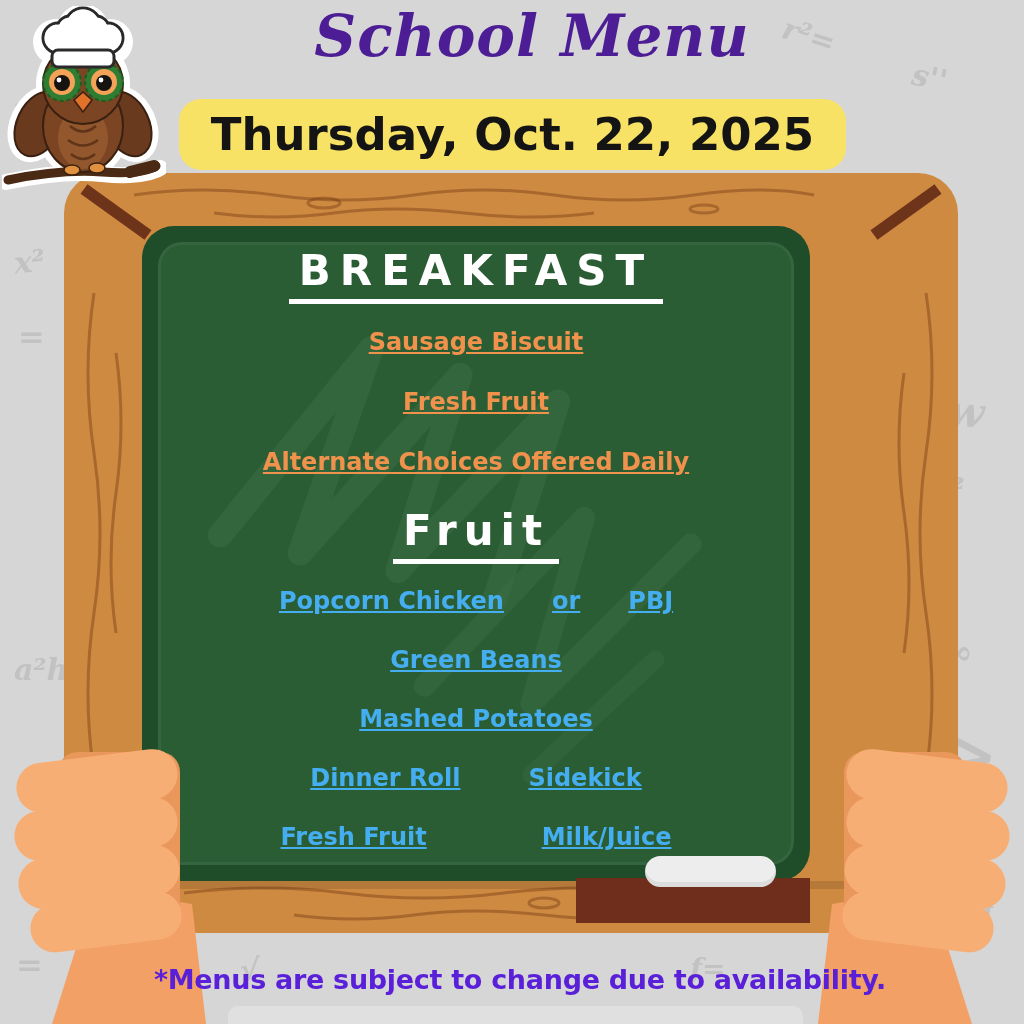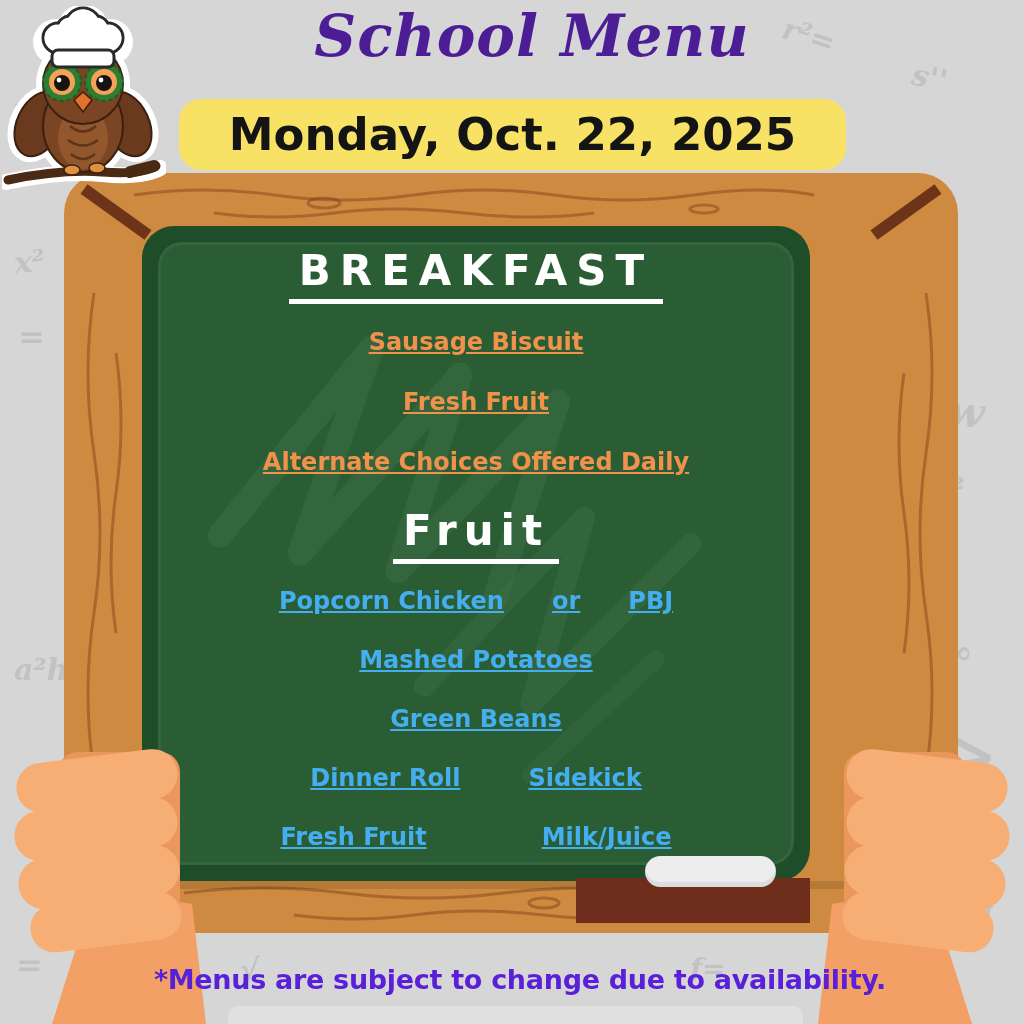--- a/index.html
+++ b/index.html
@@ -95,21 +95,21 @@
       <span class="doodle" style="left: 968px; top: 892px; font-size: 34px; transform: rotate(0deg);">π</span>
       <span class="doodle" style="left: 690px; top: 952px; font-size: 28px; transform: rotate(0deg);">f=</span>
       <span class="doodle" style="left: 240px; top: 952px; font-size: 30px; transform: rotate(0deg);">√</span>
     </div>
 
   <div class="bottom-strip"></div>
 
   <div class="title">School Menu</div>
 
   <div class="banner">
-    <span>Monday, Oct. 22, 2025</span>
+    <span>Thursday, Oct. 22, 2025</span>
   </div>
 
   <div class="frame">
     <svg viewBox="0 0 894 760" width="894" height="760">
       <g stroke="rgba(120,62,20,0.45)" stroke-width="3" fill="none">
         <path d="M70 22 q70 -10 140 0 t140 0 t140 0 t140 0 t120 0"></path>
         <path d="M150 40 q60 8 120 0 t130 0 t130 0"></path>
         <ellipse cx="260" cy="30" rx="16" ry="5"></ellipse>
         <ellipse cx="640" cy="36" rx="14" ry="4"></ellipse>
         <path d="M120 720 q80 -10 160 0 t160 0 t160 0 t140 0"></path>
@@ -147,24 +147,24 @@
           <div class="menu-line breakfast-item">Alternate Choices Offered Daily</div>
         </div>
         <h2 class="chalk-heading lunch">Fruit</h2>
         <div class="lunch-list">
           <div class="menu-line lunch-line gap-s">
             <span>Popcorn Chicken</span>
             <span>or</span>
             <span>PBJ</span>
           </div>
           <div class="menu-line lunch-line">
+            <span>Green Beans</span>
+          </div>
+          <div class="menu-line lunch-line">
             <span>Mashed Potatoes</span>
-          </div>
-          <div class="menu-line lunch-line">
-            <span>Green Beans</span>
           </div>
           <div class="menu-line lunch-line gap-m">
             <span>Dinner Roll</span>
             <span>Sidekick</span>
           </div>
           <div class="menu-line lunch-line gap-l">
             <span>Fresh Fruit</span>
             <span>Milk/Juice</span>
           </div>
         </div>

